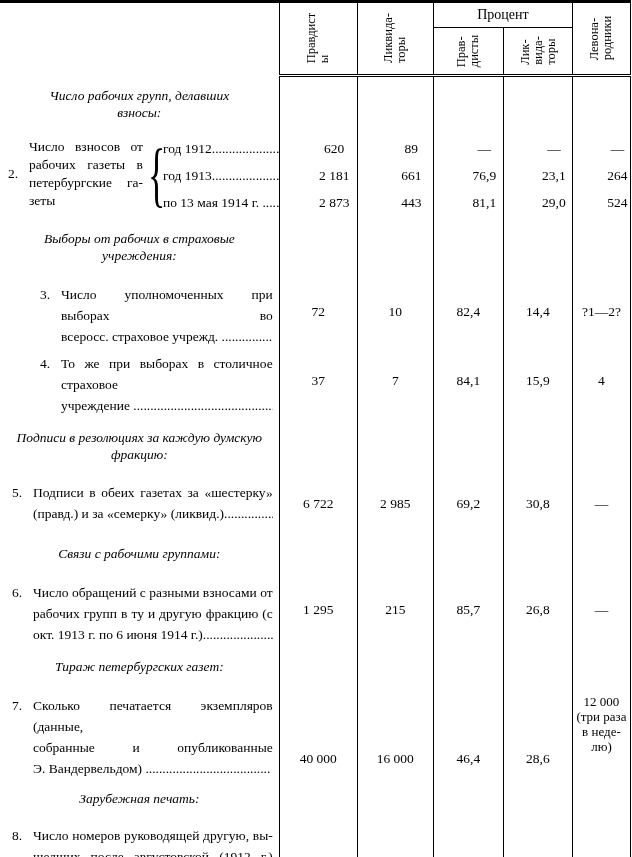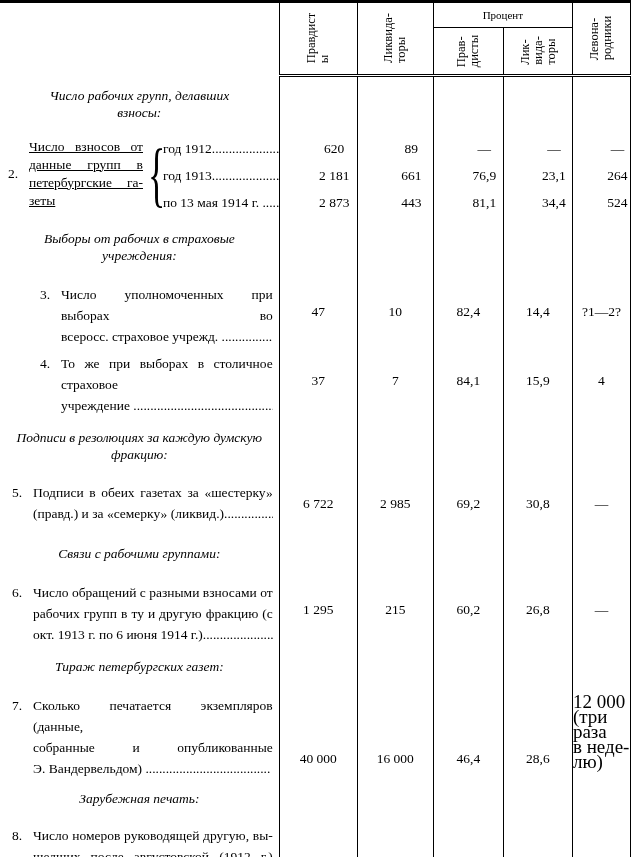--- a/index.html
+++ b/index.html
@@ -17,21 +17,21 @@
 
   th{font-weight:normal;padding:0;}
   td{padding:0;}
 
   
   thead tr.hr1{height:26px}
   thead tr.hr2{height:48px}
   td.blank{border:0;}
   th.v{border-left:1px solid #000;border-right:1px solid #000;vertical-align:middle;text-align:center;overflow:visible;}
   th.dbl{border-bottom:3px double #000;}
-  th.pct{border-left:1px solid #000;border-right:1px solid #000;border-bottom:1px solid #000;text-align:center;vertical-align:middle;font-size:11px;margin-top:48px;}
+  th.pct{border-left:1px solid #000;border-right:1px solid #000;border-bottom:1px solid #000;text-align:center;vertical-align:middle;font-size:14px;margin-top:48px;}
   .rot{display:inline-block;transform:rotate(-90deg);white-space:pre;font-size:12.5px;line-height:13px;text-align:left;}
 
   
   td.c{border-left:1px solid #000;border-right:1px solid #000;text-align:center;vertical-align:middle;font-size:13.5px;overflow:hidden;}
   td.lbl{vertical-align:top;overflow:hidden;}
   td.sech{vertical-align:middle;margin-left:8px;}
   .sec{font-style:italic;text-align:center;white-space:pre-line;line-height:17px;}
 
   
   tr.trh1{height:56px}tr.tri2{height:84px}tr.trh2{height:62px}
@@ -43,32 +43,32 @@
   
   .item{display:flex;padding:6px 6px 0 12px;}
   .item.ind{padding-left:40px;}
   .num{flex:none;width:21px;line-height:21px;}
   .itxt{flex:1;line-height:21px;min-width:0;}
   .jl{text-align:justify;text-align-last:justify;}
   .dotl{white-space:nowrap;overflow:hidden;}
 
   
   .i2wrap{display:flex;align-items:center;height:84px;padding-left:8px;}
-  .i2text{width:114px;line-height:18px;flex:none;text-decoration:underline;}
+  .i2text{width:114px;line-height:18px;flex:none;}
   .i2brace{flex:none;width:20px;font-size:72px;line-height:72px;font-weight:100;
            transform:scaleX(0.5);text-align:center;overflow:visible;}
   .i2subs{flex:1;align-self:flex-start;margin-top:3px;min-width:0;}
   .subline{height:27px;line-height:27px;white-space:nowrap;overflow:hidden;}
   td.top{vertical-align:top;padding-top:3px;padding-left:32px;}
   .vstack div{height:27px;line-height:27px;text-align:center;}
 
   
   td.bot{vertical-align:bottom;padding-bottom:12px;}
-  td.lastc{vertical-align:top;padding-top:5px;text-align:left;
-           white-space:pre-line;line-height:15px;font-size:19px;}
+  td.lastc{vertical-align:top;padding-top:5px;text-align:center;
+           white-space:pre-line;line-height:15px;font-size:13px;}
 </style>
 </head>
 <body>
 
 <div class="page">
 <table class="stat">
   <colgroup>
     <col class="w0">
         <col class="w1">
         <col class="w2">
@@ -108,21 +108,21 @@
       <td class="c"></td>
       <td class="c"></td>
     </tr>
 
     <tr class="tri2">
       <td class="lbl">
         <div class="i2wrap">
           <span class="num">2.</span>
           <div class="i2text">
             <div class="jl">Число взносов от</div>
-            <div class="jl">данные групп в</div>
+            <div class="jl">рабочих газеты в</div>
             <div class="jl">петербургские га-</div>
             <div>зеты</div>
           </div>
           <div class="i2brace">{</div>
           <div class="i2subs">
             <div class="subline">год 1912........................</div>
             <div class="subline">год 1913........................</div>
             <div class="subline">по 13 мая 1914 г.  .......</div>
           </div>
         </div>
@@ -145,21 +145,21 @@
             <div class="vstack">
               <div>—</div>
               <div>76,9</div>
               <div>81,1</div>
             </div>
           </td>
       <td class="c top">
             <div class="vstack">
               <div>—</div>
               <div>23,1</div>
-              <div>34,4</div>
+              <div>29,0</div>
             </div>
           </td>
       <td class="c top">
             <div class="vstack">
               <div>—</div>
               <div>264</div>
               <div>524</div>
             </div>
           </td>
     </tr>
@@ -179,21 +179,21 @@
     <tr class="tri3">
       <td class="lbl">
         <div class="item ind">
           <span class="num">3.</span>
           <div class="itxt">
             <div class="jl">Число уполномоченных при выборах во</div>
             <div class="dotl">всеросс. страховое учрежд. ........................</div>
           </div>
         </div>
       </td>
-      <td class="c">47</td>
+      <td class="c">72</td>
       <td class="c">10</td>
       <td class="c">82,4</td>
       <td class="c">14,4</td>
       <td class="c">?1—2?</td>
     </tr>
 
     <tr class="tri4">
       <td class="lbl">
         <div class="item ind">
           <span class="num">4.</span>
@@ -256,21 +256,21 @@
           <span class="num">6.</span>
           <div class="itxt">
             <div class="jl">Число обращений с разными взносами от</div>
             <div class="jl">рабочих групп в ту и другую фракцию (с</div>
             <div class="dotl">окт. 1913 г. по 6 июня 1914 г.).....................</div>
           </div>
         </div>
       </td>
       <td class="c">1 295</td>
       <td class="c">215</td>
-      <td class="c">60,2</td>
+      <td class="c">85,7</td>
       <td class="c">26,8</td>
       <td class="c">—</td>
     </tr>
 
     <tr class="trh5">
       <td class="lbl sech">
             <div class="sec">Тираж петербургских газет:</div>
           </td>
       <td class="c"></td>
       <td class="c"></td>

